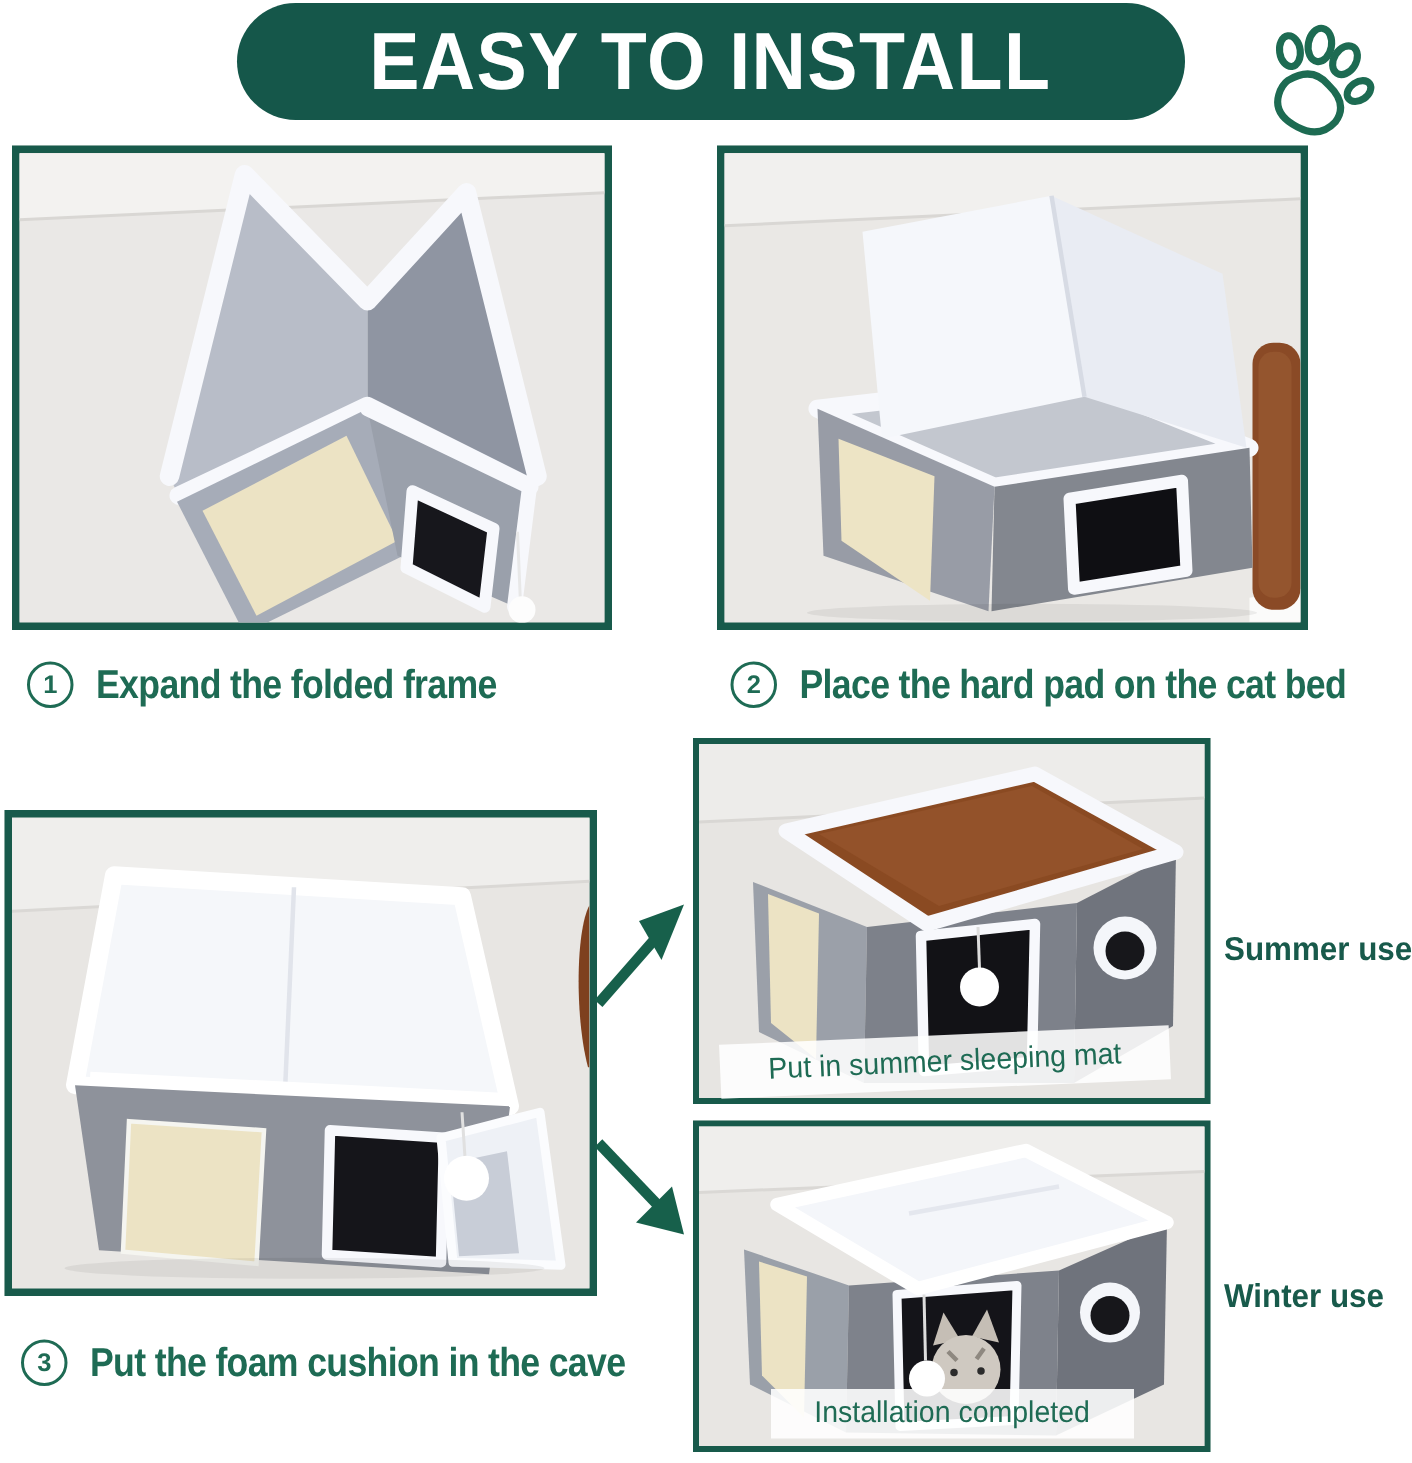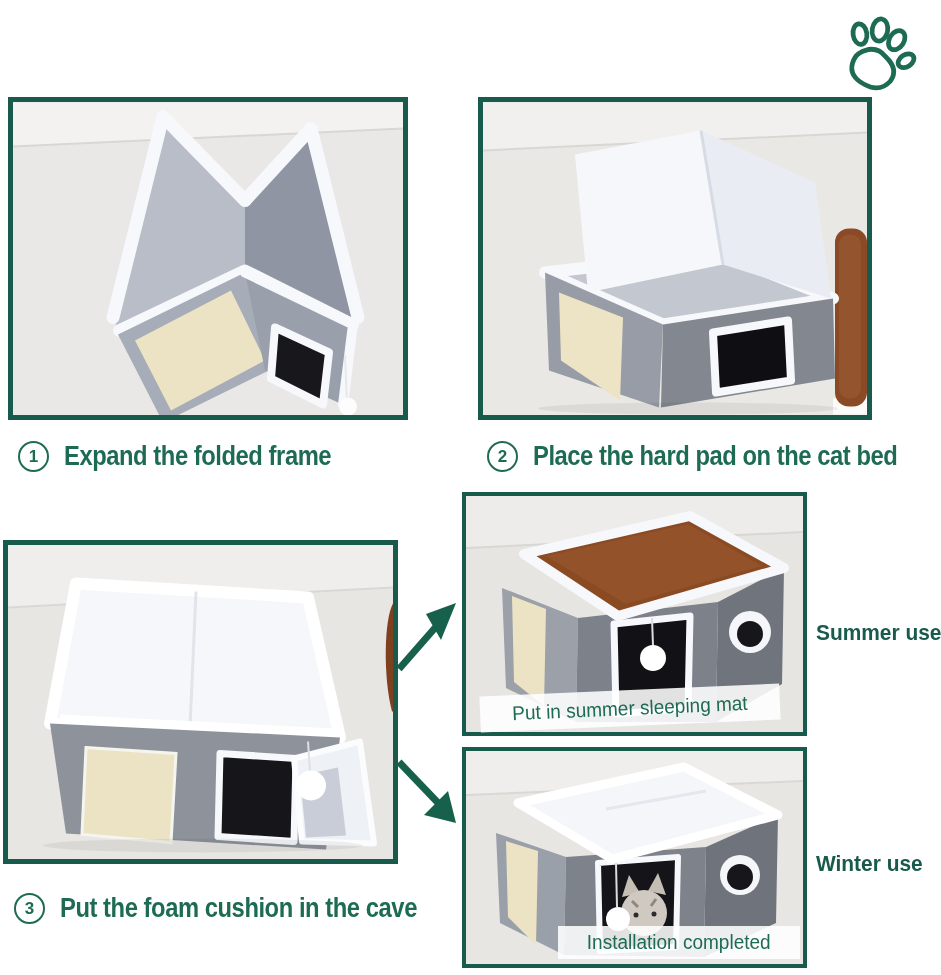--- a/index.html
+++ b/index.html
@@ -45,36 +45,39 @@
   .step2{left:487px;top:441px;}
   .step3{left:14px; top:893px;}
   
   .strip{
     position:absolute;background:rgba(255,255,255,0.88);color:#1e6b54;
     display:flex;align-items:center;justify-content:center;
     font-size:20px;white-space:nowrap;
   }
   .strip span{transform:scaleX(0.95);}
   .strip-summer{left:14px;bottom:6px;width:300px;height:36px;transform:rotate(-2.5deg);}
-  .strip-winter{left:48px;bottom:5px;width:242px;height:33px;margin-left:44px;}
+  .strip-winter{left:48px;bottom:5px;width:242px;height:33px;}
   
   .side-label{
     position:absolute;color:#185a4b;font-size:22px;font-weight:bold;white-space:nowrap;
     transform:scaleX(0.95);transform-origin:left center;
   }
   .label-summer{left:816px;top:620px;}
   .label-winter{left:816px;top:851px;}
   
   .arrows{position:absolute;left:0;top:0;width:941px;height:975px;pointer-events:none;}
 </style>
 </head>
 <body>
 
 <div class="canvas">
 
+  <div class="banner">
+    <span>EASY TO INSTALL</span>
+  </div>
 
   <svg class="paw" viewBox="0 0 100 100">
     <g transform="rotate(16 50 50)" fill="none" stroke="#1d6b52" stroke-width="5.5">
       <ellipse cx="26" cy="34" rx="8" ry="12" transform="rotate(-24 26 34)"></ellipse>
       <ellipse cx="47" cy="23" rx="9" ry="13" transform="rotate(-6 47 23)"></ellipse>
       <ellipse cx="69" cy="29" rx="8.5" ry="12" transform="rotate(16 69 29)"></ellipse>
       <ellipse cx="86" cy="49" rx="7" ry="10" transform="rotate(40 86 49)"></ellipse>
       <path d="M31,56 Q46,40 62,51 Q81,61 75,77 Q67,93 48,89 Q27,85 27,69 Q27,61 31,56 Z"></path>
     </g>
   </svg>

